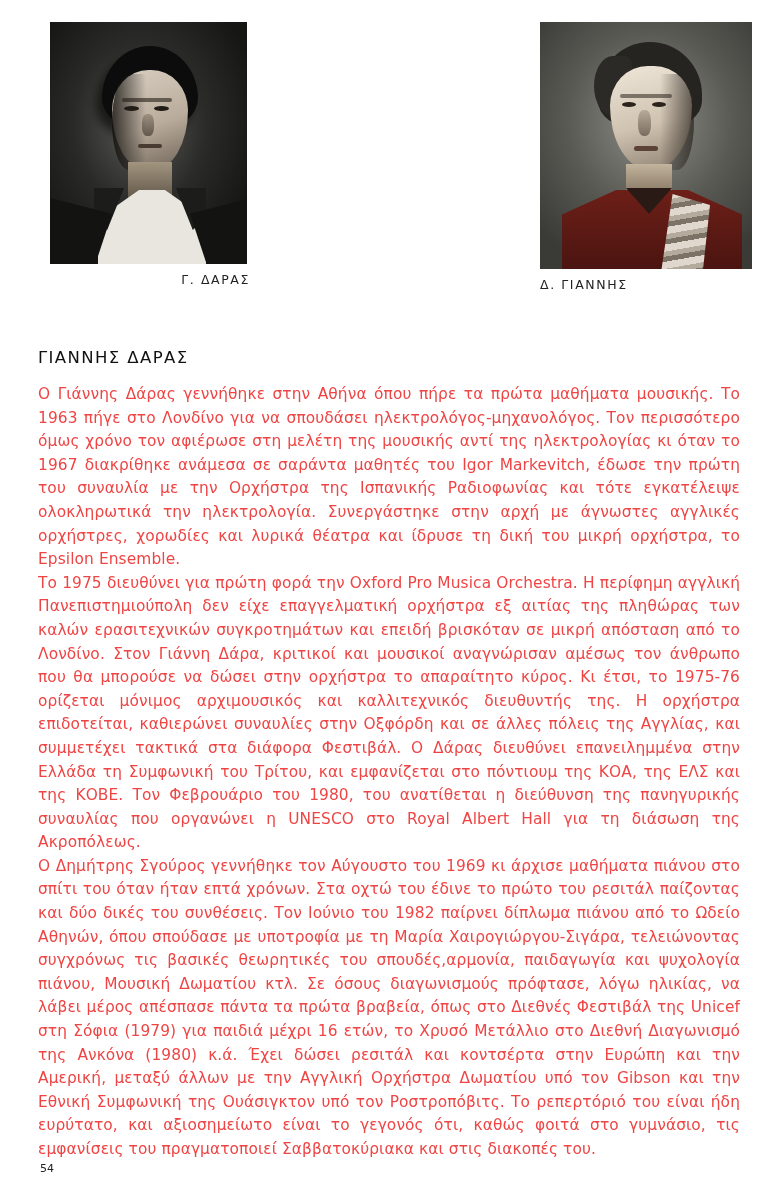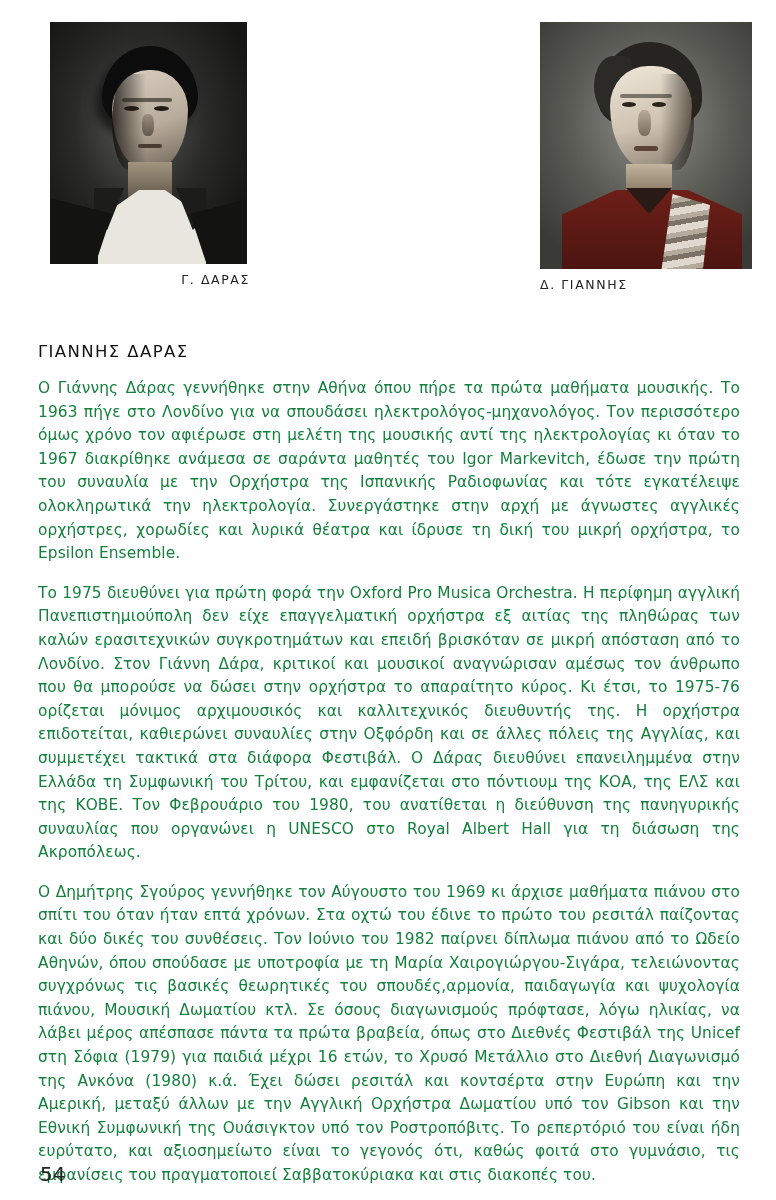--- a/index.html
+++ b/index.html
@@ -241,41 +241,41 @@
   .body-text {
     position: absolute;
     left: 38px;
     top: 342px;
     width: 702px;
   }
   h2.section-title {
     font-size: 16.5px;
     font-weight: 400;
     letter-spacing: 1.4px;
-    margin: 0 0 16px 0;
+    margin: 6px 0 16px 0;
     color: #111;
   }
   h2.section-title.second {
     margin-top: 26px;
   }
   p.para {
     font-size: 15.4px;
     line-height: 23.6px;
     margin: 0;
     text-align: justify;
-    color: #15803d;
+    color: #ef4444;
     letter-spacing: .1px;
   }
-  p.para + p.para { margin-top: 16px; }
+  p.para + p.para { margin-top: 0px; }
 
   .page-number {
     position: absolute;
     left: 40px;
     top: 1162px;
-    font-size: 20px;
+    font-size: 11px;
     color: #222;
   }
 </style>
 </head>
 <body>
 
 <div class="page">
 
   <div class="photos">
 

